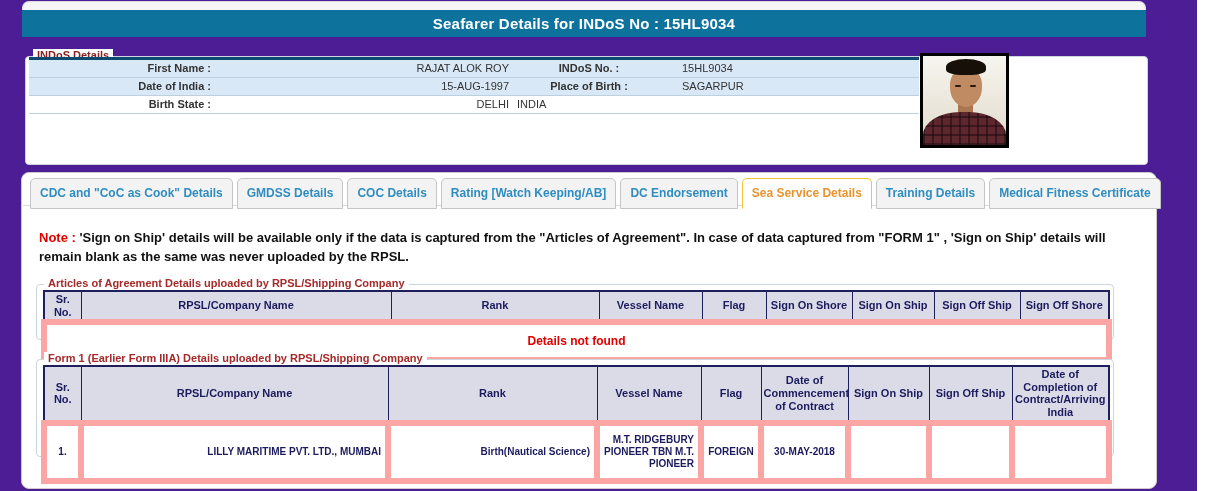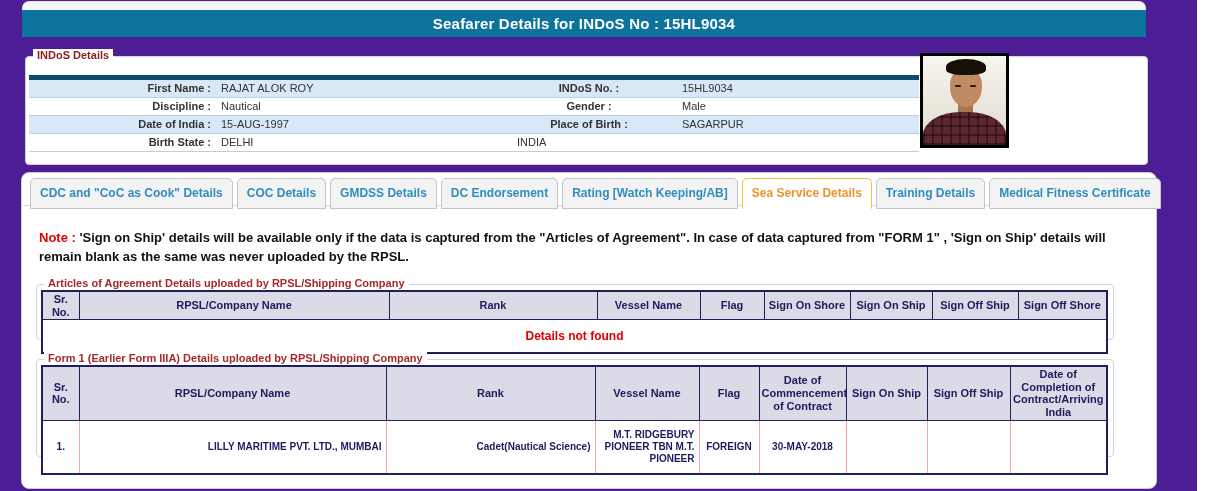--- a/index.html
+++ b/index.html
@@ -14,25 +14,25 @@
   .title-bar{position:absolute;left:22px;top:10px;width:1124px;height:27px;background:#0e739c;
     color:#fff;font-weight:bold;font-size:15px;text-align:center;line-height:27px;letter-spacing:.2px;}
   
   .fset{position:absolute;border:1px solid #ccd5dd;border-radius:4px;background:#fff;}
   .legend{position:absolute;top:-8px;left:7px;background:#fff;padding:0 4px;
     font-size:11px;font-weight:bold;white-space:nowrap;}
   .legend.maroon{color:#8b2020;}
   .legend.red{color:#a52a2a;}
   
   #indos-fieldset{left:25px;top:45px;width:1121px;height:107px;margin-top:11px;}
-  .drows{position:absolute;left:3px;top:18px;width:890px;border-top:5px solid #0c4a6e;}
+  .drows{position:absolute;left:3px;top:0;width:890px;border-top:3px solid #0c4a6e;}
   .drow{display:flex;height:17px;line-height:16px;border-bottom:1px solid #bcd0e2;font-size:11px;color:#333;}
   .drow.alt{background:#d9e8f6;}
   .dc1{width:182px;padding-right:5px;text-align:right;font-weight:bold;}
-  .dv1{width:288px;padding-left:5px;}
+  .dv1{width:288px;padding-left:5px;text-align:right;}
   .dc2{width:160px;padding-right:5px;text-align:center;font-weight:bold;}
   .dv2{flex:1;padding-left:8px;}
   
   .photo{position:absolute;left:920px;top:53px;width:83px;height:89px;border:3px solid #000;
     background:linear-gradient(180deg,#f7f5f0 0%,#eae5da 60%,#e3ddd0 100%);overflow:hidden;}
   .p-neck{position:absolute;left:35px;top:46px;width:15px;height:16px;background:#aa7551;}
   .p-shirt{position:absolute;left:0;bottom:0;width:100%;height:33px;
     background:repeating-linear-gradient(90deg,rgba(15,8,12,.45) 0 2px,transparent 2px 9px),
                repeating-linear-gradient(0deg,rgba(15,8,12,.45) 0 2px,transparent 2px 9px),#5e262d;
     border-radius:45% 45% 0 0/70% 70% 0 0;}
@@ -53,21 +53,21 @@
   .note{position:absolute;left:17px;top:56px;width:1108px;font-size:13px;font-weight:bold;
     color:#111;line-height:1.45;}
   .note .red{color:#e00000;}
   
   #articles-fieldset{left:14px;top:111px;width:1076px;height:54px;}
   #form1-fieldset{left:14px;top:186px;width:1076px;height:96px;}
   table.dg{border-collapse:collapse;table-layout:fixed;position:absolute;left:4px;top:5px;width:1066px;
     border:2px solid #1f1f5c;}
   table.dg th{background:#dbdbe8;color:#1b1b5e;font-size:11px;font-weight:bold;
     border:1px solid #1f1f5c;padding:1px 2px;line-height:1.15;text-align:center;vertical-align:middle;}
-  table.dg td{border:1px solid #fca5a5;font-size:10px;font-weight:bold;color:#1b1b5e;
+  table.dg td{border:6px solid #fca5a5;font-size:10px;font-weight:bold;color:#1b1b5e;
     padding:8px 4px;vertical-align:middle;line-height:1.2;background:#fff;overflow:hidden;}
   #articles-table th{height:20px;}
   #articles-table td.empty{height:16px;text-align:center;color:#e00000;font-size:12px;}
   #form1-table th{height:22px;}
   #form1-table td{height:34px;}
   td.ctr{text-align:center;}
   td.lft{text-align:right;}
 </style>
 </head>
 <body>
@@ -79,26 +79,20 @@
   <div class="title-bar">Seafarer Details for INDoS No : 15HL9034</div>
 
   <div class="fset" id="indos-fieldset">
     <span class="legend maroon">INDoS Details</span>
     <div class="drows">
       <div class="drow alt">
         <div class="dc1">First Name :</div>
         <div class="dv1">RAJAT ALOK ROY</div>
         <div class="dc2">INDoS No. :</div>
         <div class="dv2">15HL9034</div>
-      </div>
-      <div class="drow">
-        <div class="dc1">Discipline :</div>
-        <div class="dv1">Nautical</div>
-        <div class="dc2">Gender :</div>
-        <div class="dv2">Male</div>
       </div>
       <div class="drow alt">
         <div class="dc1">Date of India :</div>
         <div class="dv1">15-AUG-1997</div>
         <div class="dc2">Place of Birth :</div>
         <div class="dv2">SAGARPUR</div>
       </div>
       <div class="drow">
         <div class="dc1">Birth State :</div>
         <div class="dv1">DELHI</div>
@@ -113,24 +107,24 @@
     <div class="p-face"></div>
     <div class="p-eye l"></div>
     <div class="p-eye r"></div>
     <div class="p-hair"></div>
   </div>
 
   <div class="tab-panel">
     <div class="tab-sep"></div>
     <div class="tabstrip">
       <div class="tab">CDC and "CoC as Cook" Details</div>
+      <div class="tab">GMDSS Details</div>
       <div class="tab">COC Details</div>
-      <div class="tab">GMDSS Details</div>
+      <div class="tab">Rating [Watch Keeping/AB]</div>
       <div class="tab">DC Endorsement</div>
-      <div class="tab">Rating [Watch Keeping/AB]</div>
       <div class="tab active">Sea Service Details</div>
       <div class="tab">Training Details</div>
       <div class="tab">Medical Fitness Certificate</div>
     </div>
 
     <div class="note">
       <span class="red">Note :</span><span> 'Sign on Ship' details will be available only if the data is captured from the "Articles of Agreement". In case of data captured from "FORM 1" , 'Sign on Ship' details will remain blank as the same was never uploaded by the RPSL.</span>
     </div>
 
     <div class="fset" id="articles-fieldset">
@@ -188,21 +182,21 @@
           <th>Vessel Name</th>
           <th>Flag</th>
           <th>Date of Commencement of Contract</th>
           <th>Sign On Ship</th>
           <th>Sign Off Ship</th>
           <th>Date of Completion of Contract/Arriving India</th>
         </tr>
         <tr>
           <td class="ctr">1.</td>
           <td class="lft">LILLY MARITIME PVT. LTD., MUMBAI</td>
-          <td class="lft">Cadet(Nautical Science)</td>
+          <td class="lft">Birth(Nautical Science)</td>
           <td class="lft">M.T. RIDGEBURY PIONEER TBN M.T. PIONEER</td>
           <td class="ctr">FOREIGN</td>
           <td class="ctr">30-MAY-2018</td>
           <td class="ctr"></td>
           <td class="ctr"></td>
           <td class="ctr"></td>
         </tr>
       </tbody>
         </table>
     </div>

